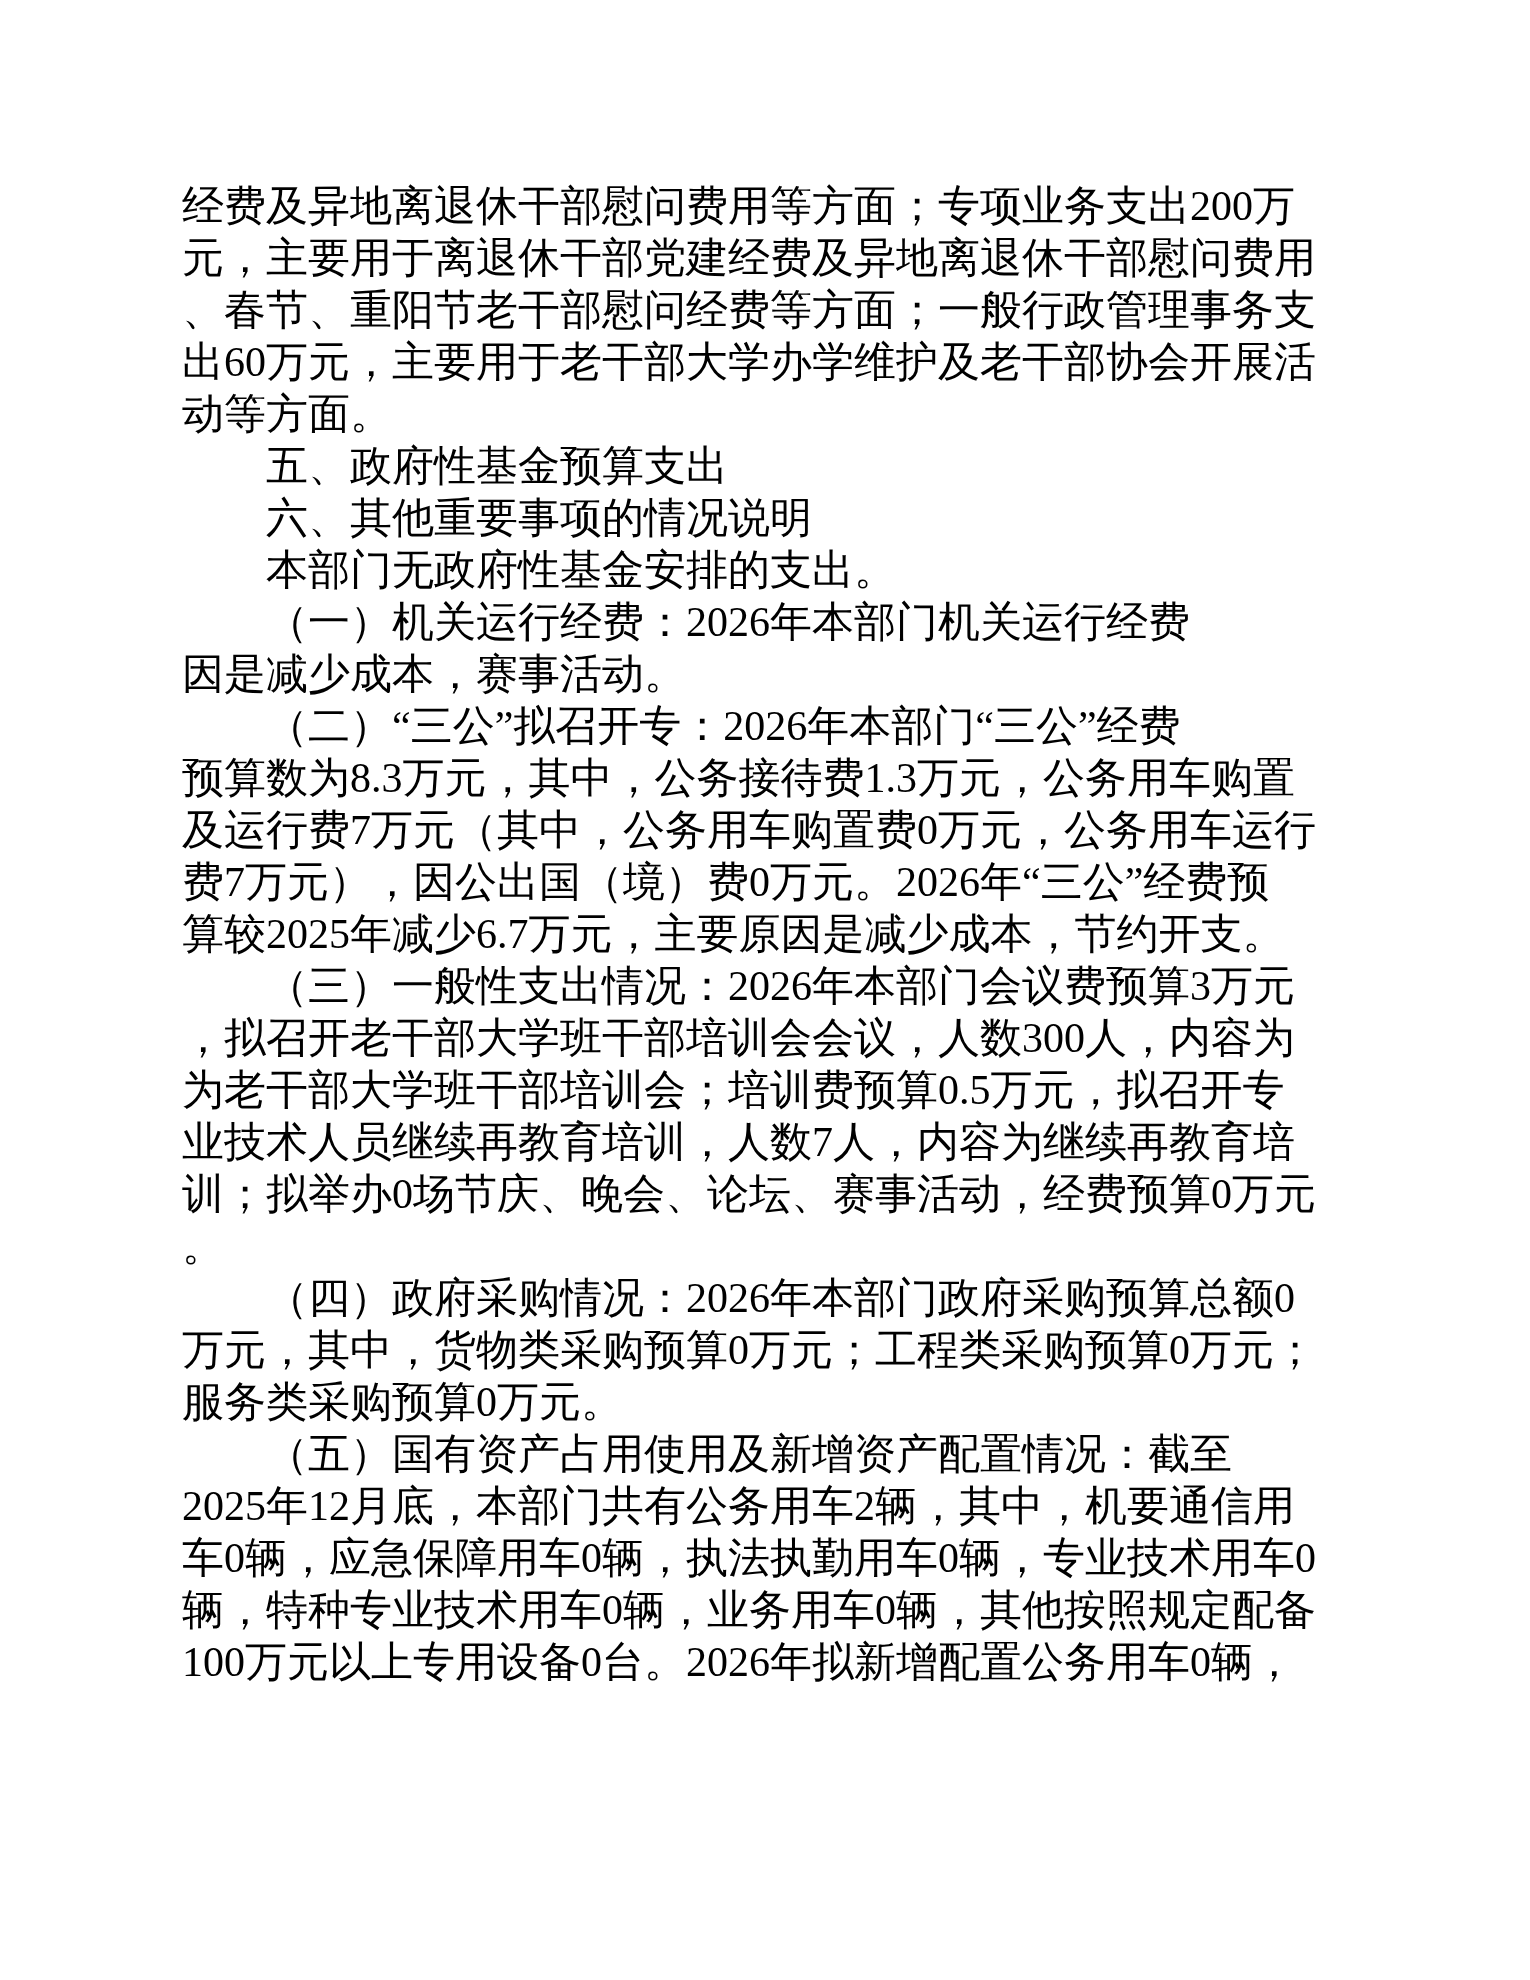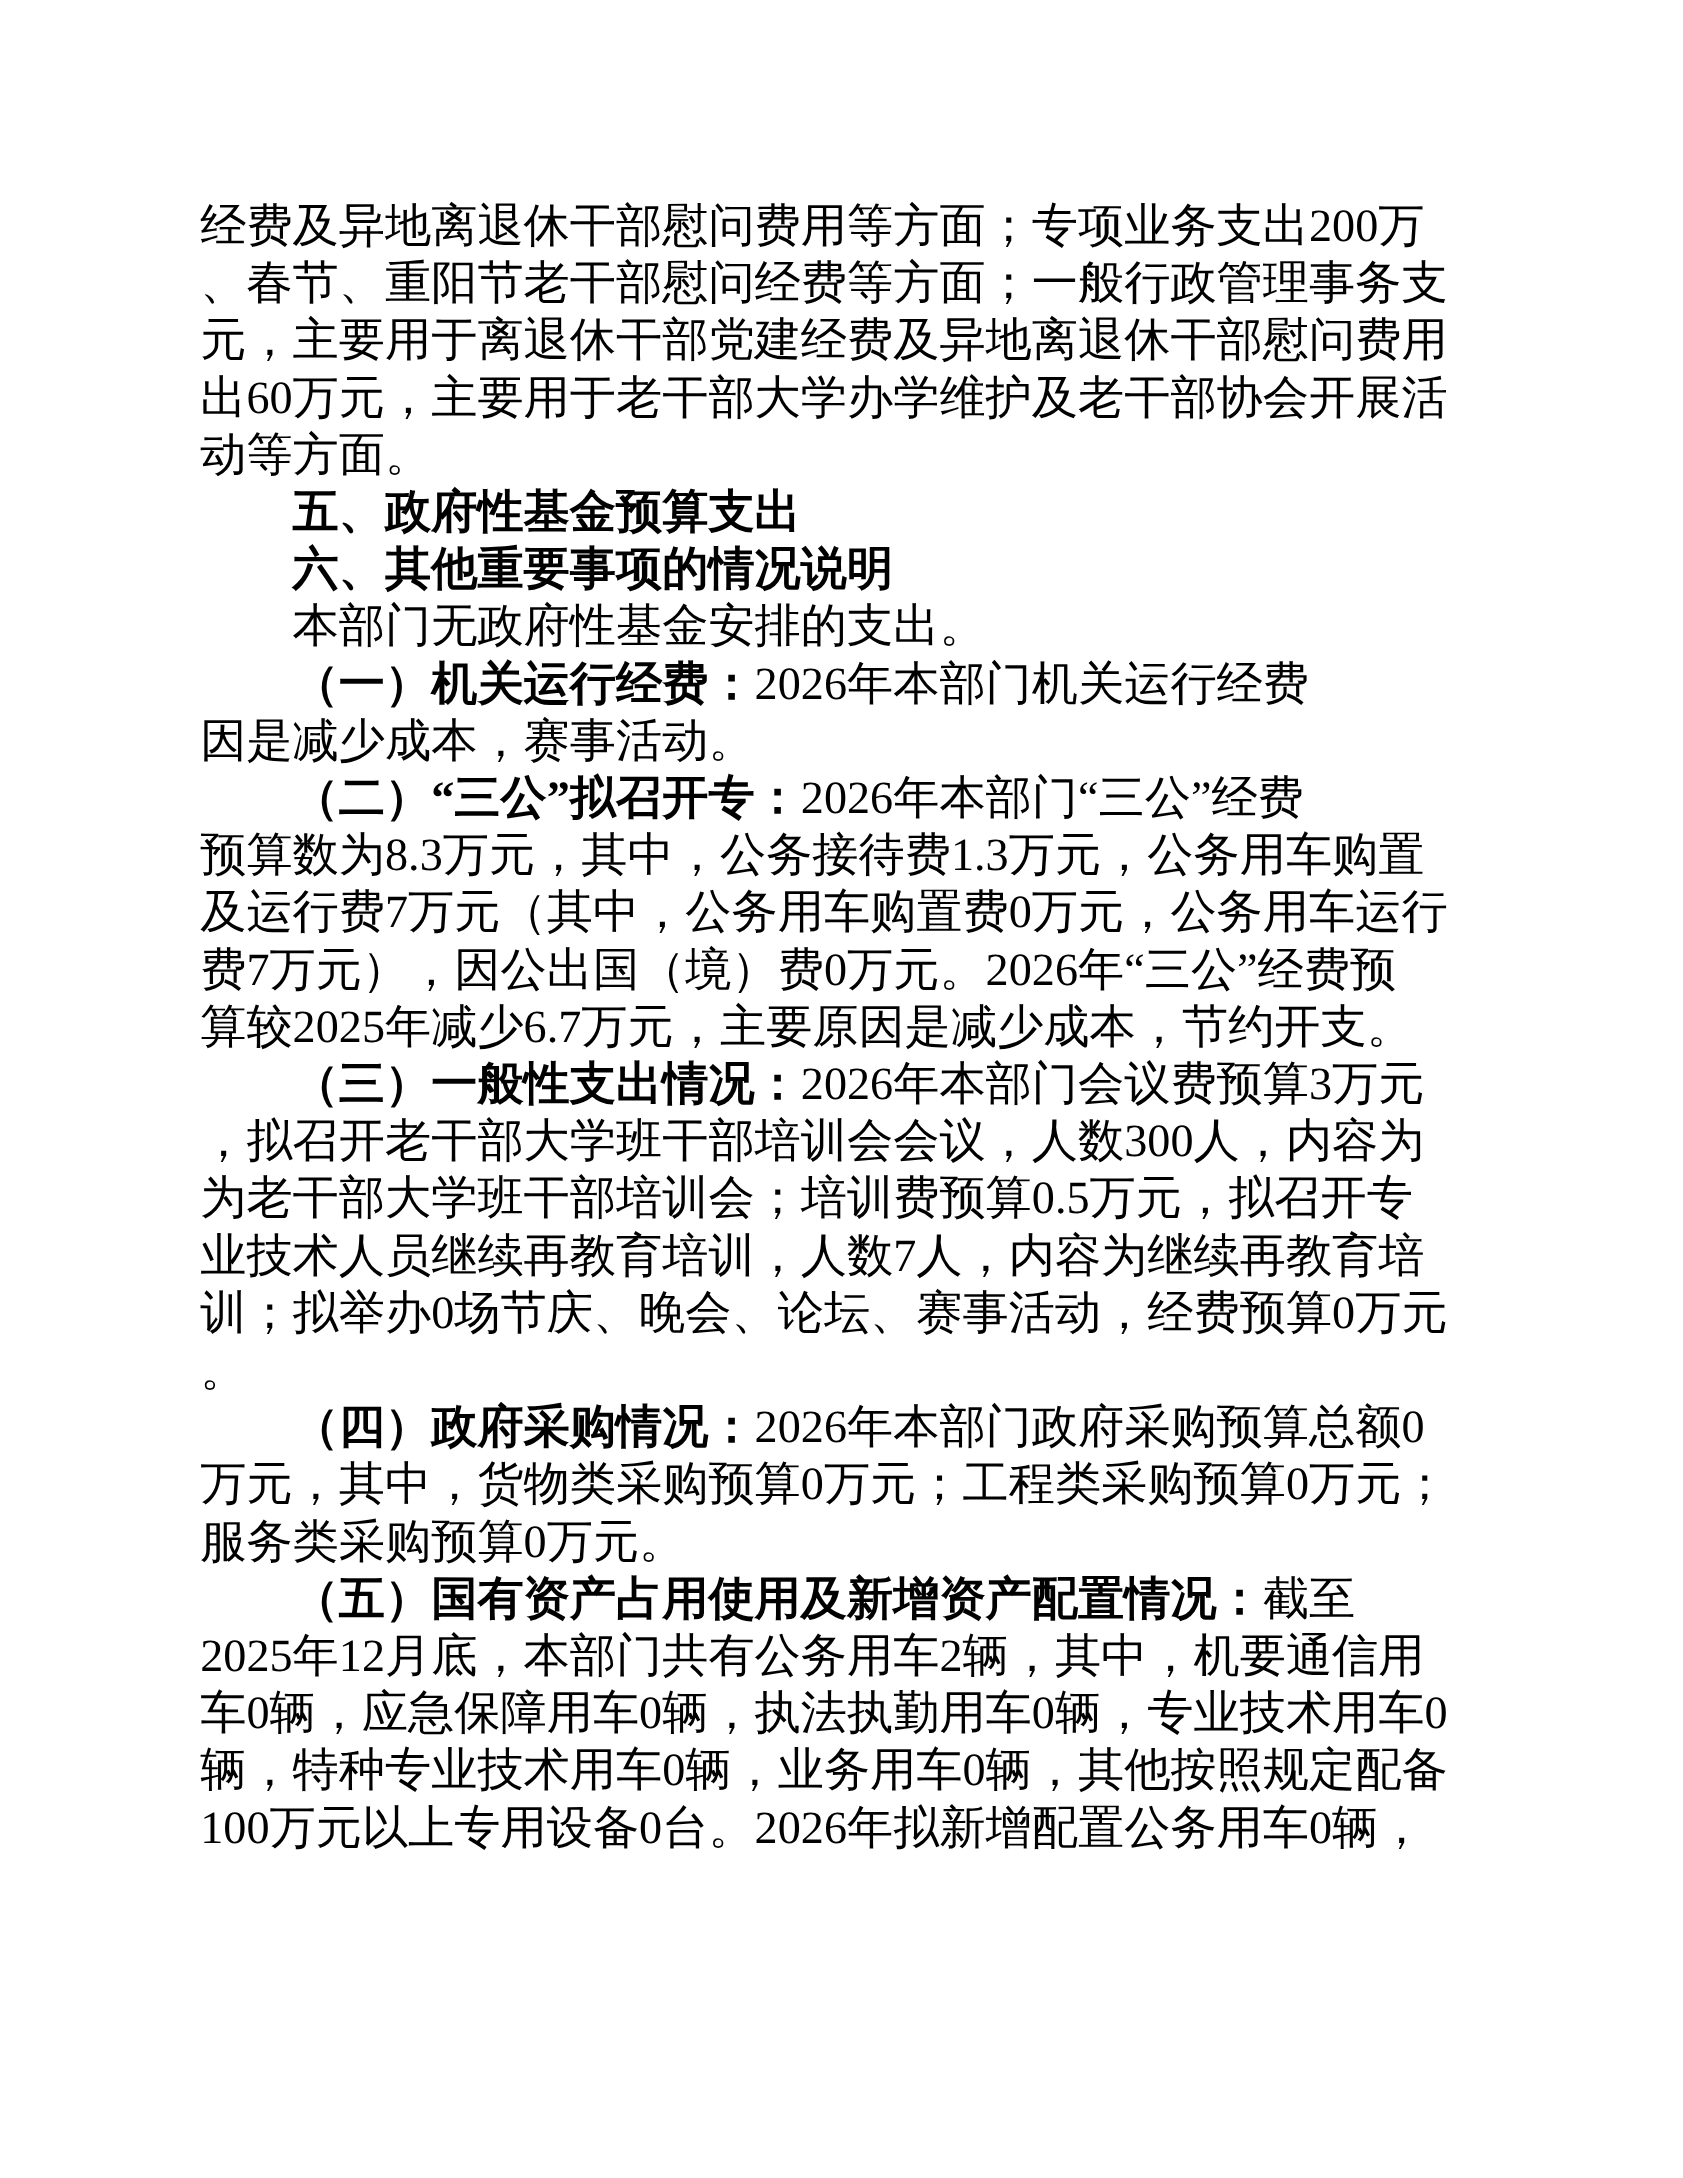--- a/index.html
+++ b/index.html
@@ -23,31 +23,31 @@
     font-family: "Liberation Serif", "DejaVu Serif", serif;
     font-size: 42px;
     line-height: 52px;
     text-align: left;
   }
   .line {
     height: 52px;
     white-space: nowrap;
   }
   .bold {
-    font-weight: 700;
+    font-weight: 400;
   }
 </style>
 </head>
 <body>
 
 <div class="page">
   <div id="doc" class="doc">
       <div class="line"><span>经费及异地离退休干部慰问费用等方面；专项业务支出200万</span></div>
+      <div class="line"><span>元，主要用于离退休干部党建经费及异地离退休干部慰问费用</span></div>
       <div class="line"><span>、春节、重阳节老干部慰问经费等方面；一般行政管理事务支</span></div>
-      <div class="line"><span>元，主要用于离退休干部党建经费及异地离退休干部慰问费用</span></div>
       <div class="line"><span>出60万元，主要用于老干部大学办学维护及老干部协会开展活</span></div>
       <div class="line"><span>动等方面。</span></div>
       <div class="line"><span class="bold">　　五、政府性基金预算支出</span></div>
       <div class="line"><span class="bold">　　六、其他重要事项的情况说明</span></div>
       <div class="line"><span>　　本部门无政府性基金安排的支出。</span></div>
       <div class="line"><span class="bold">　　（一）机关运行经费：</span><span>2026年本部门机关运行经费</span></div>
       <div class="line"><span>因是减少成本，赛事活动。</span></div>
       <div class="line"><span class="bold">　　（二）“三公”拟召开专：</span><span>2026年本部门“三公”经费</span></div>
       <div class="line"><span>预算数为8.3万元，其中，公务接待费1.3万元，公务用车购置</span></div>
       <div class="line"><span>及运行费7万元（其中，公务用车购置费0万元，公务用车运行</span></div>

